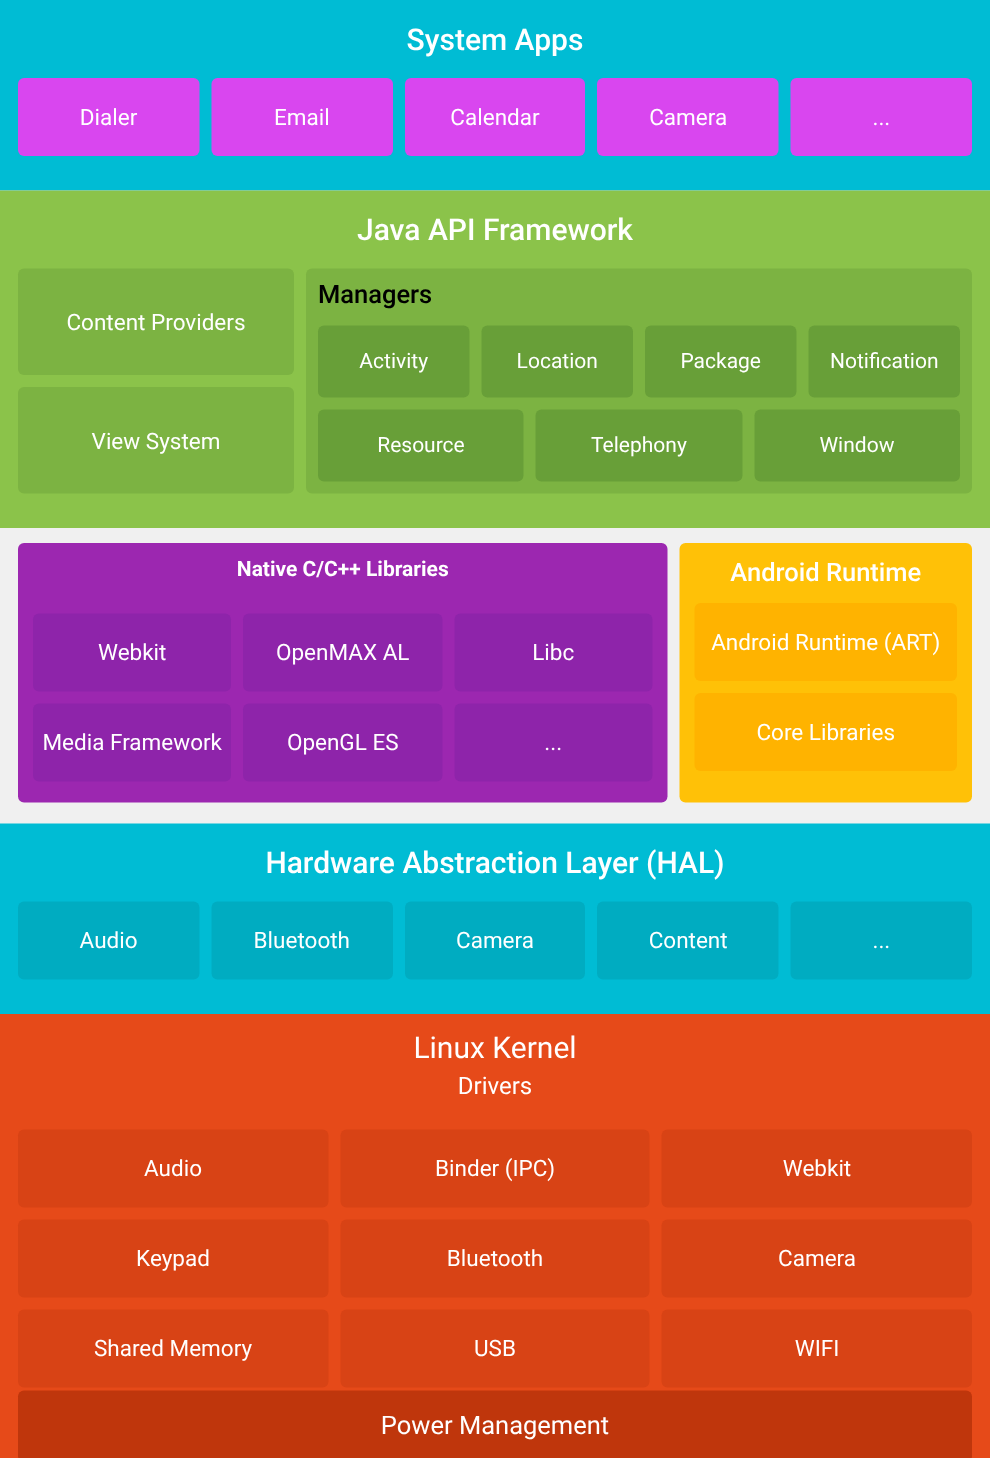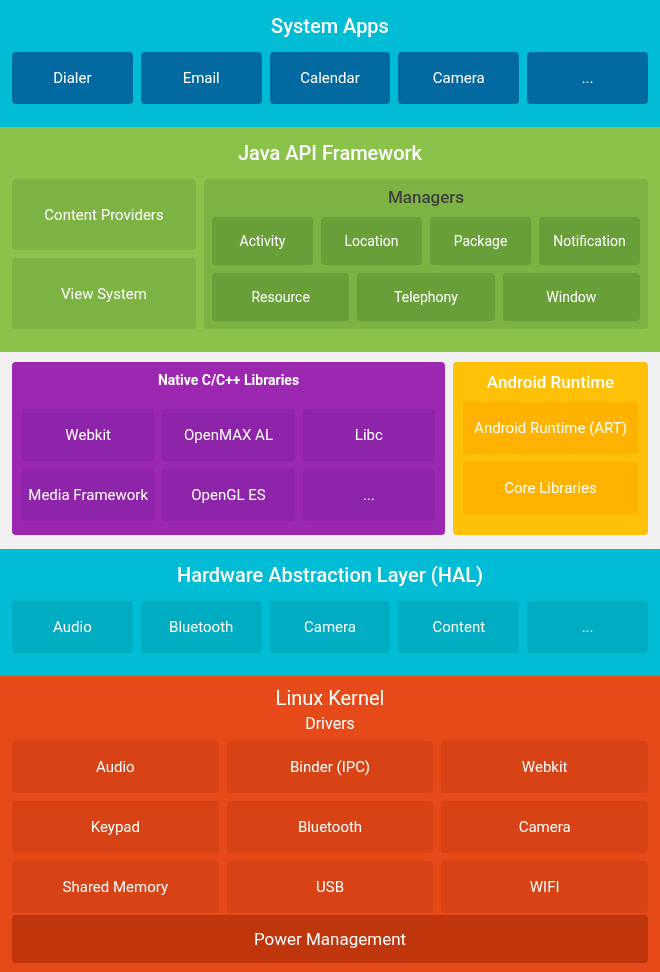--- a/index.html
+++ b/index.html
@@ -50,21 +50,21 @@
       padding: 10px 6px;
       min-height: 52px;
       flex: 1;
     }
 
     
     .layer-system-apps {
       background-color: #00BCD4;
     }
     .box-system-apps {
-      background-color: #0369a1;
+      background-color: #d946ef;
     }
 
     
     .layer-java-api {
       background-color: #8BC34A;
     }
     .java-api-inner {
       display: flex;
       gap: 8px;
       width: 100%;
@@ -91,24 +91,23 @@
     .java-api-right {
       flex: 1;
       background-color: #7CB342;
       border-radius: 4px;
       padding: 8px;
       display: flex;
       flex-direction: column;
       gap: 8px;
     }
     .managers-title {
-      color: #404040;
+      color: #000000;
       font-size: 17px;
       font-weight: 500;
-      text-align: center;
       margin-bottom: 2px;
     }
     .box-manager {
       background-color: #689F38;
       border-radius: 4px;
       color: white;
       font-size: 14px;
       display: flex;
       align-items: center;
       justify-content: center;
@@ -204,21 +203,21 @@
       font-size: 20px;
       font-weight: 400;
       text-align: center;
       margin-bottom: 4px;
     }
     .drivers-title {
       color: white;
       font-size: 16px;
       font-weight: 400;
       text-align: center;
-      margin-bottom: 8px;
+      margin-bottom: 20px;
     }
     .box-linux {
       background-color: #D84315;
     }
     .linux-grid {
       display: flex;
       flex-direction: column;
       gap: 8px;
       width: 100%;
     }

